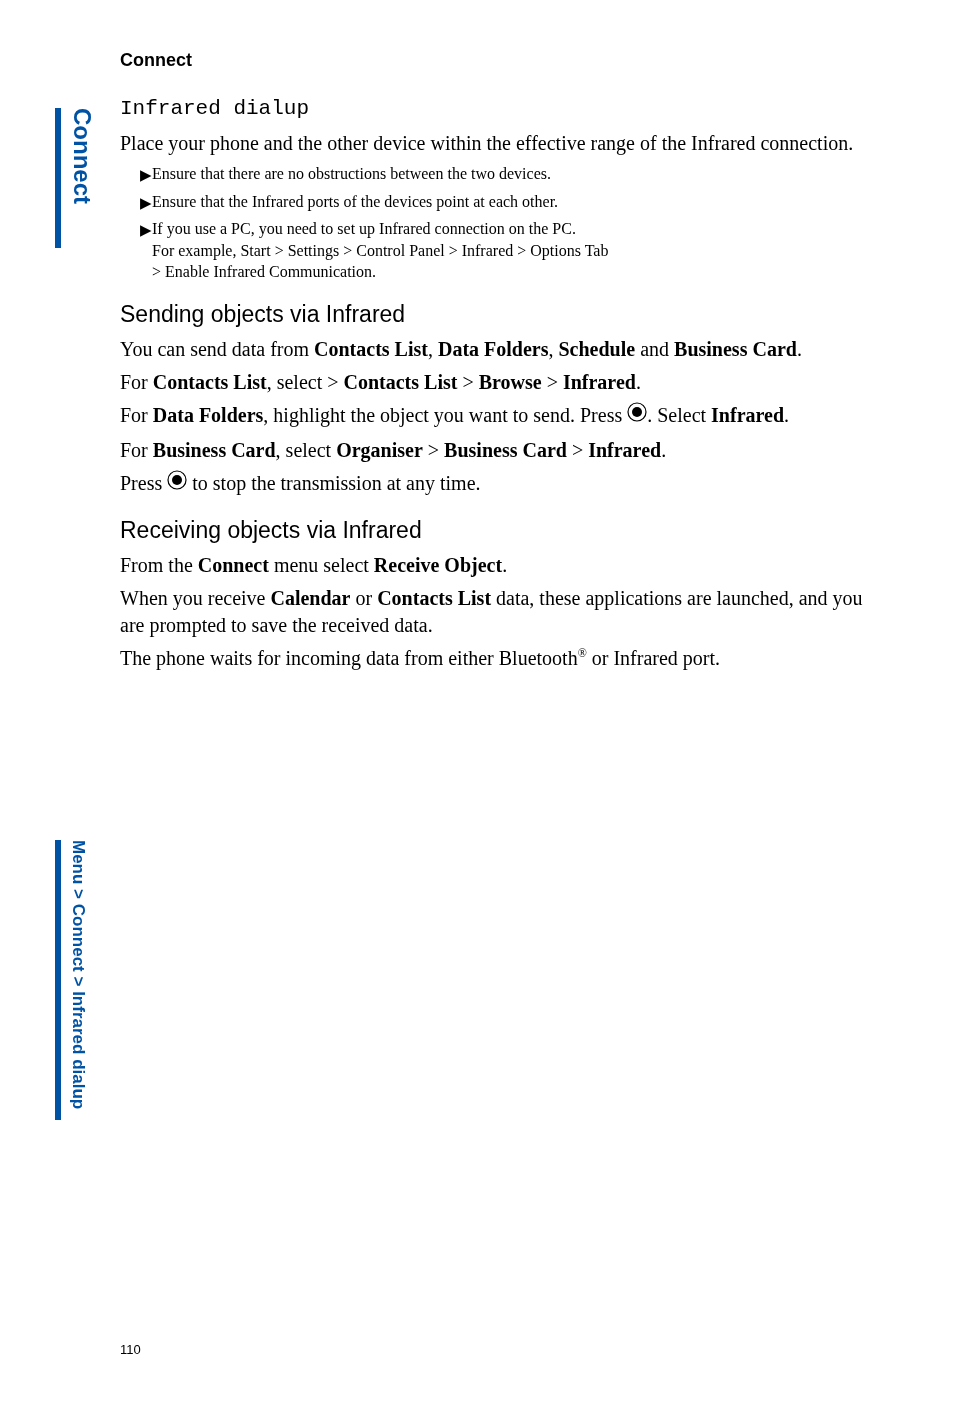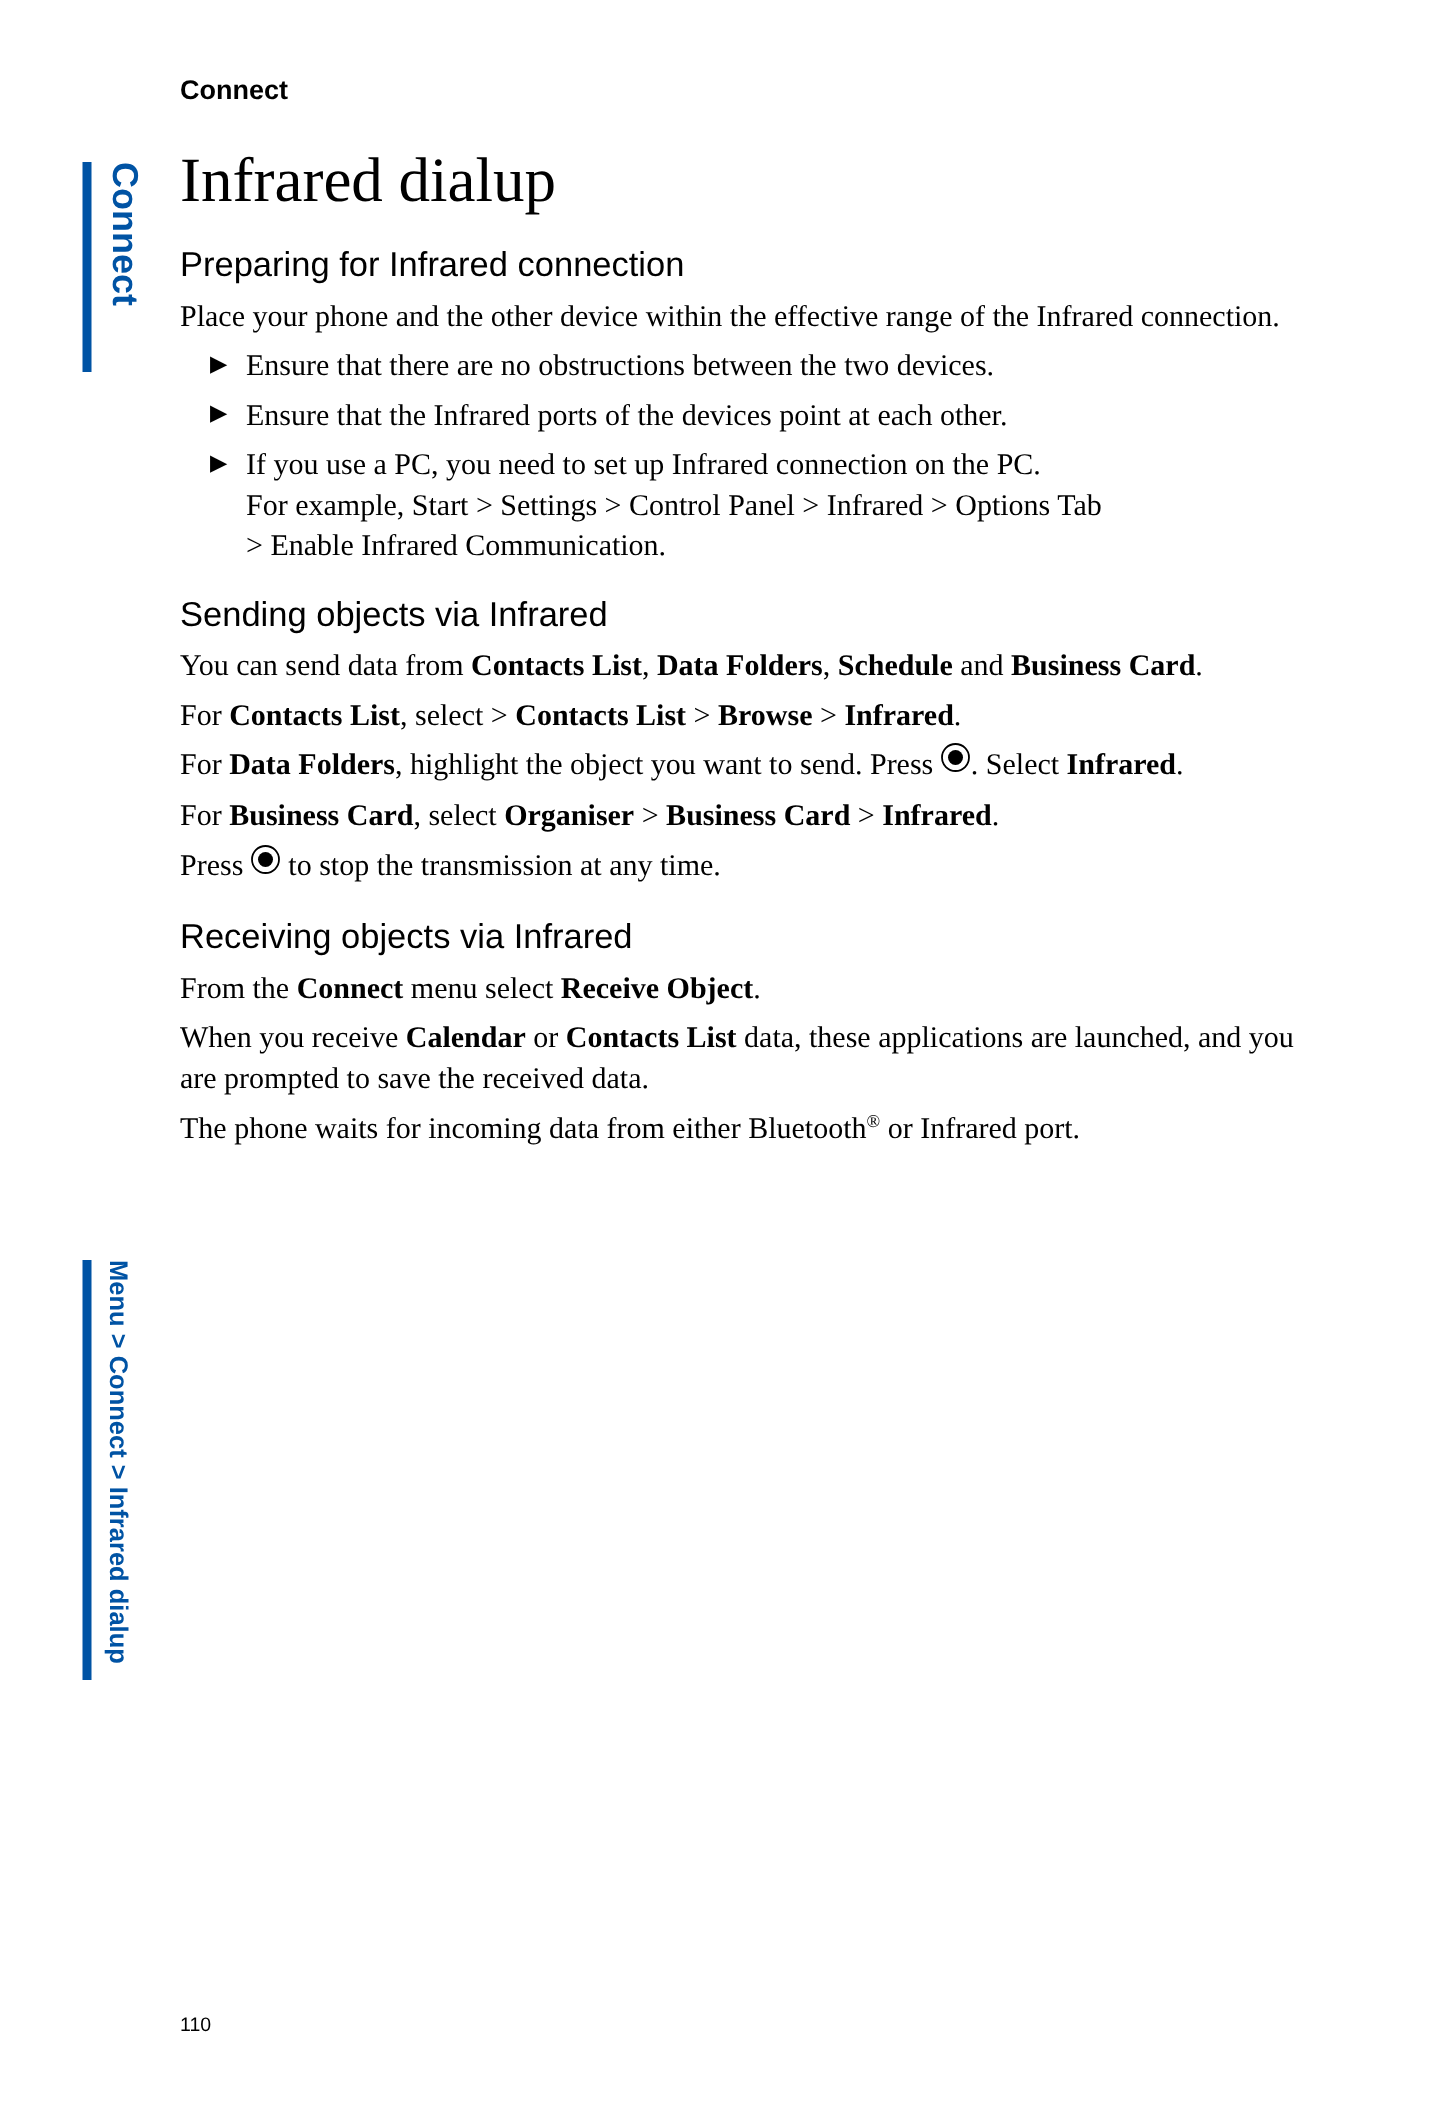--- a/index.html
+++ b/index.html
@@ -46,46 +46,46 @@
     top: 50px;
     width: 770px;
   }
   .header {
     font-family: Arial, Helvetica, sans-serif;
     font-weight: bold;
     font-size: 18px;
     margin-bottom: 26px;
   }
   h1.title {
-    font-family: Liberation Serif, serif;
+    font-family: Liberation Mono, monospace;
     font-weight: normal;
-    font-size: 42px;
+    font-size: 21px;
     margin: 0 0 10px 0;
   }
   h2.sub {
     font-family: Arial, Helvetica, sans-serif;
     font-weight: normal;
     font-size: 23px;
     margin: 18px 0 8px 0;
   }
   p.body {
     font-size: 20px;
     line-height: 1.35;
     margin: 0 0 6px 0;
   }
   ul.bullets {
     list-style: none;
     padding: 0;
     margin: 4px 0 4px 20px;
   }
   ul.bullets li {
-    font-size: 20px;
+    font-size: 16px;
     line-height: 1.35;
     position: relative;
-    padding-left: 24px;
+    padding-left: 12px;
     margin-bottom: 6px;
   }
   ul.bullets li::before {
     content: "▶";
     position: absolute;
     left: 0;
     top: 2px;
     font-size: 15px;
     color: #000;
   }
@@ -114,21 +114,20 @@
   <div class="rail-label top">Connect</div>
   <div class="rail-bar bottom"></div>
   <div class="rail-label bottom">Menu &gt; Connect &gt; Infrared dialup</div>
 </div>
 
 <div class="page">
   <div class="header">Connect</div>
 
   <h1 class="title">Infrared dialup</h1>
 
-  <h2 class="sub">Preparing for Infrared connection</h2>
   <p class="body">Place your phone and the other device within the effective range of the Infrared connection.</p>
   <ul class="bullets">
     <li>Ensure that there are no obstructions between the two devices.</li>
     <li>Ensure that the Infrared ports of the devices point at each other.</li>
     <li>
       <span>If you use a PC, you need to set up Infrared connection on the PC.</span>
       <span class="indent">For example, Start &gt; Settings &gt; Control Panel &gt; Infrared &gt; Options Tab</span>
       <span class="indent">&gt; Enable Infrared Communication.</span>
     </li>
   </ul>

